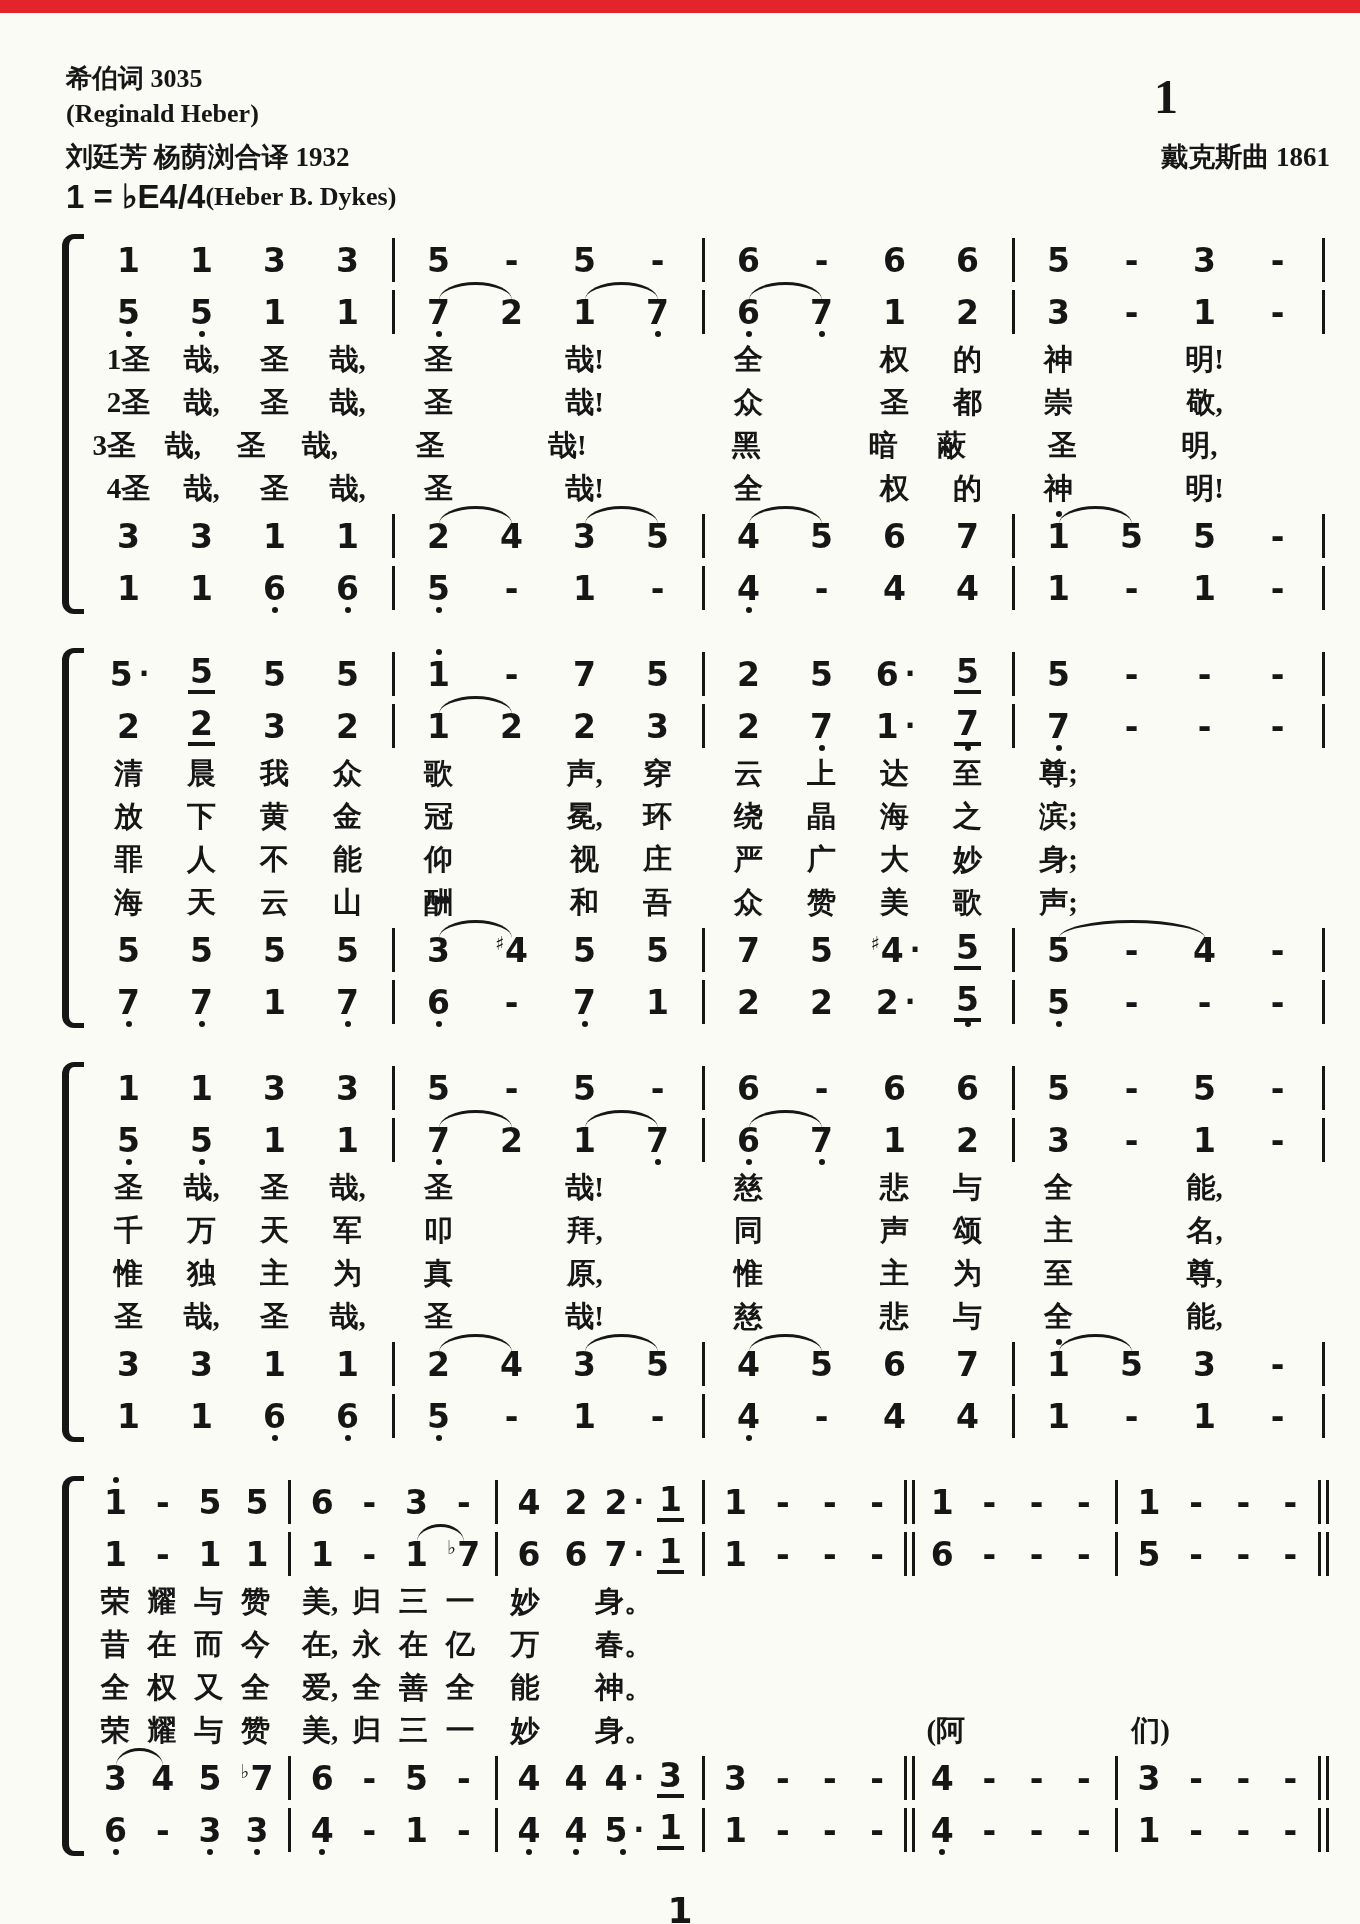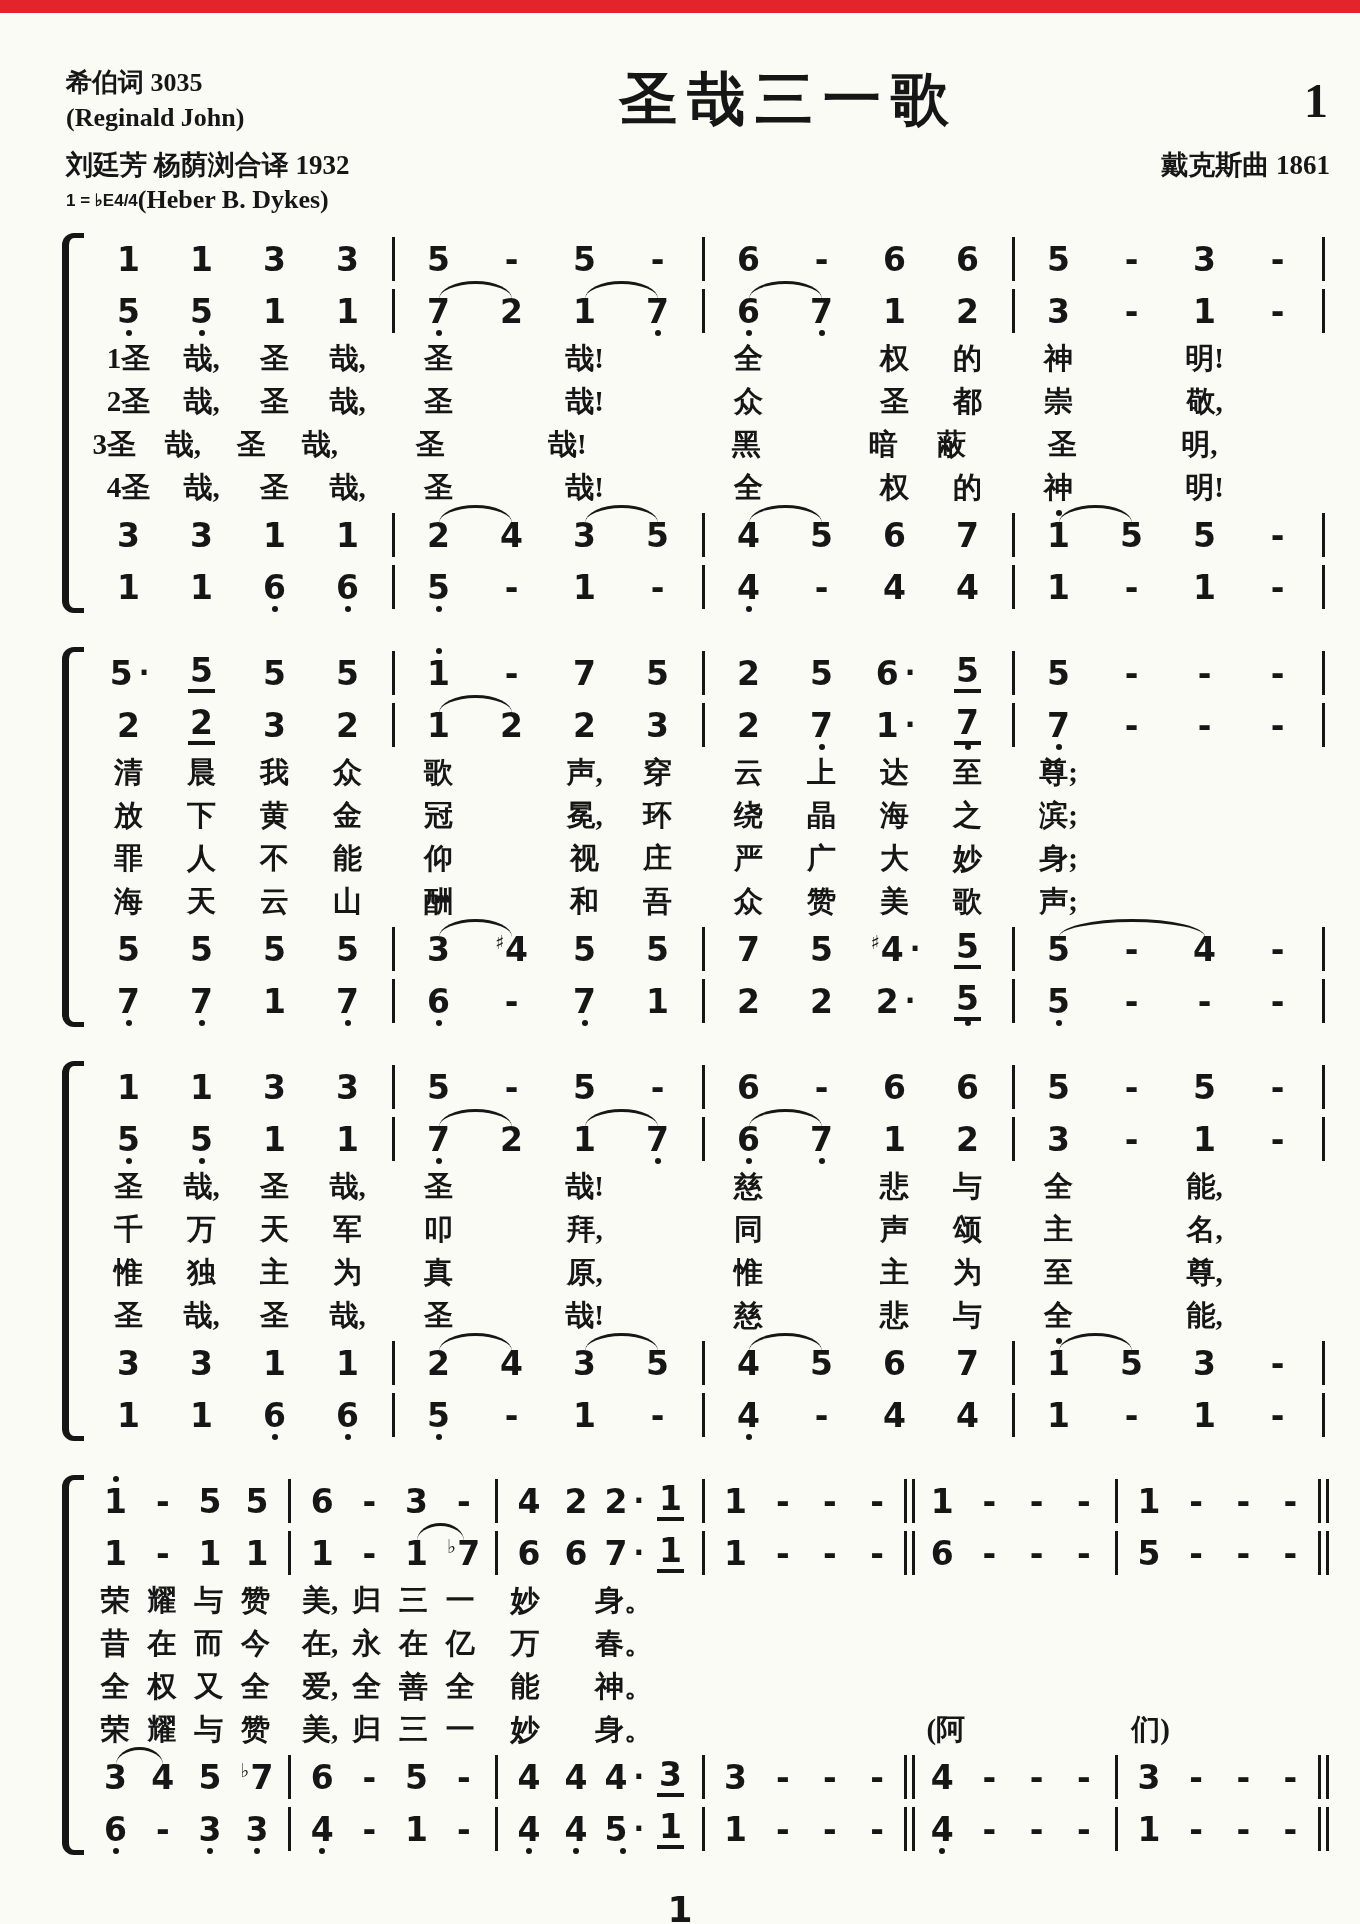--- a/index.html
+++ b/index.html
@@ -10,21 +10,21 @@
   .hrow1{display:grid;grid-template-columns:320px 1fr 150px;align-items:center;
          margin-top:48px;padding:0 18px 0 66px;}
   .hleft{font-size:26px;font-weight:700;line-height:1.35;}
   .title{font-size:58px;font-weight:800;text-align:center;letter-spacing:10px;white-space:nowrap;}
   .pageno-top{font-size:48px;font-weight:800;text-align:right;padding-right:14px;}
   .hrow2{display:flex;align-items:baseline;padding:0 30px 0 66px;margin-top:8px;
          font-size:27px;font-weight:700;}
   .etitle{margin-left:56px;font-family:"Liberation Sans",sans-serif;font-weight:700;}
   .composer{margin-left:auto;}
   .hrow3{display:flex;align-items:center;padding:0 10px 0 66px;margin-top:2px;}
-  .keysig{font-size:17px;font-weight:700;font-family:"Liberation Sans",sans-serif;}
+  .keysig{font-size:33px;font-weight:700;font-family:"Liberation Sans",sans-serif;}
   .redlink{font-size:39px;font-weight:700;margin-left:42px;white-space:nowrap;}
   .dykes{font-size:26px;font-weight:700;white-space:nowrap;}
   
   main{display:block;margin-top:18px;}
   .system{display:flex;padding-left:62px;margin-bottom:34px;}
   .bracket{width:15px;border-left:7px solid #161616;border-top:5px solid #161616;
            border-bottom:5px solid #161616;border-radius:12px 0 0 12px;
            align-self:stretch;margin-right:8px;}
   .sysbody{flex:1;margin-right:28px;}
   .nrow,.lrow{display:grid;}
@@ -50,23 +50,22 @@
 </style>
 </head>
 <body>
 
 <div>
   <div class="topbar" style="background: rgb(227, 36, 43);"></div>
 
   <div class="hrow1">
     <div class="hleft">
       <div>希伯词 3035</div>
-      <div>(Reginald John)</div>
+      <div>(Reginald Heber)</div>
     </div>
-    <div class="title">圣哉三一歌</div>
     <div class="pageno-top">1</div>
   </div>
 
   <div class="hrow2">
     <span>刘廷芳  杨荫浏合译  1932</span>
     <span class="composer">戴克斯曲 1861</span>
   </div>
 
   <div class="hrow3">
     <span class="keysig">1 = ♭E4/4</span>

